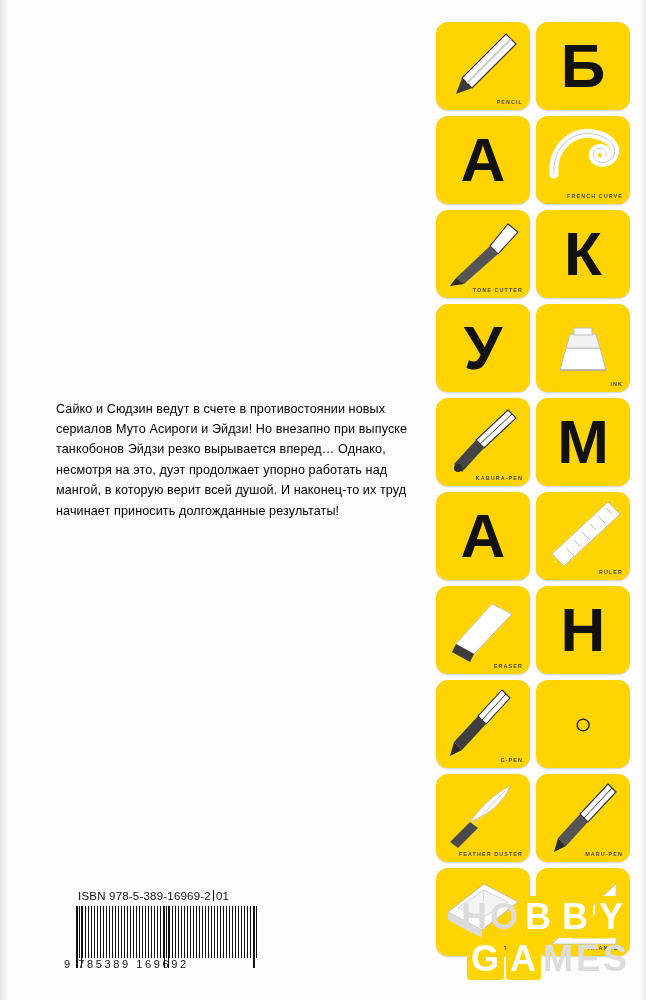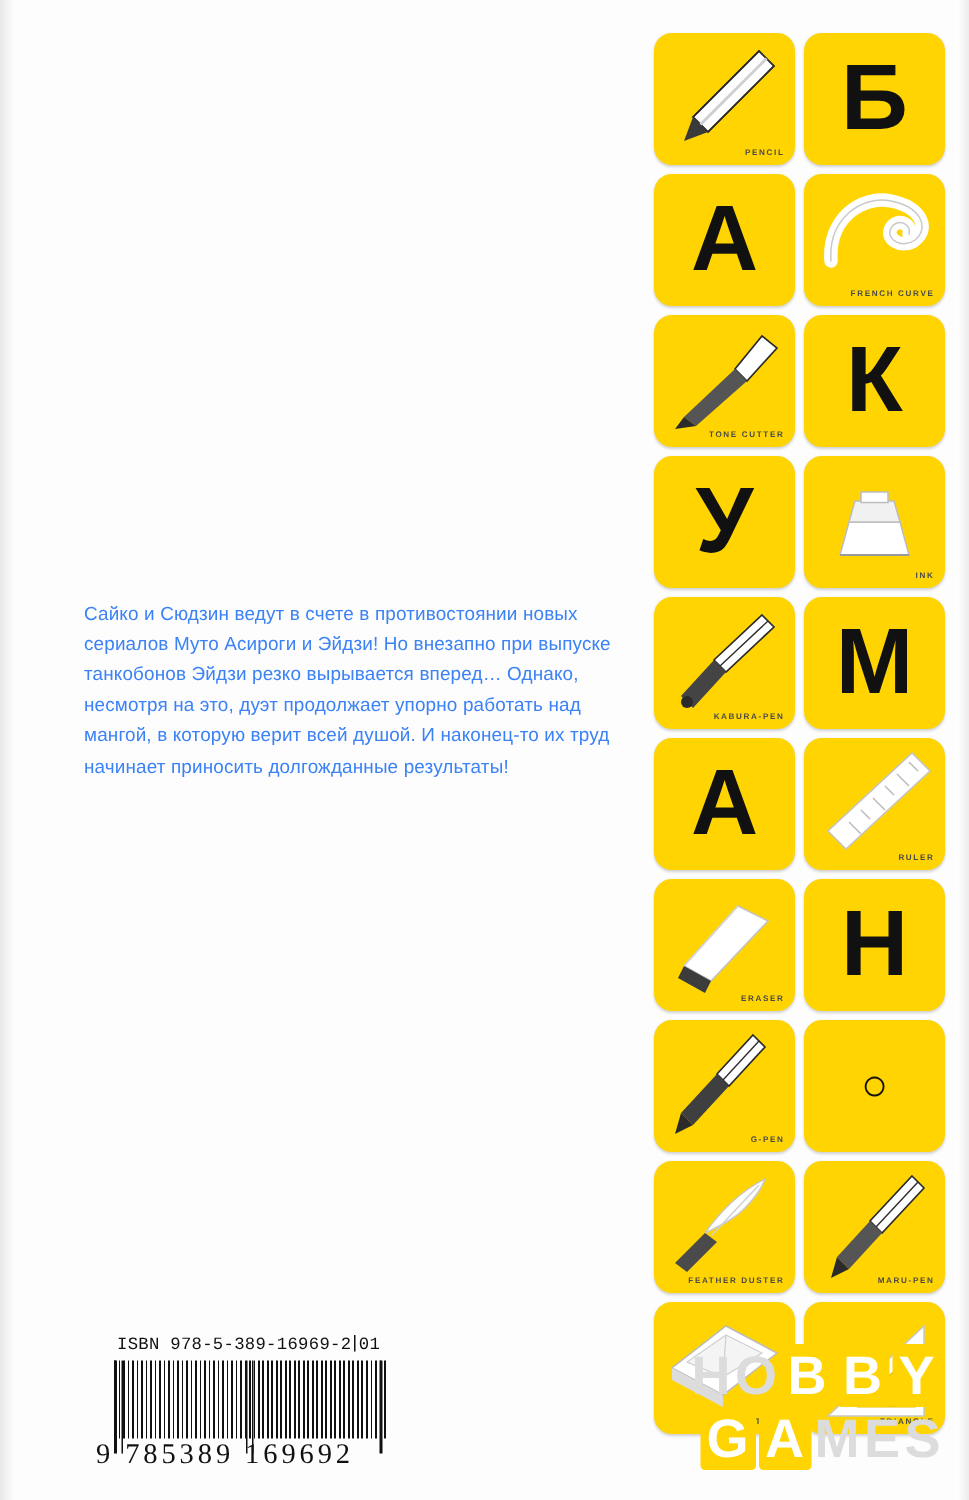--- a/index.html
+++ b/index.html
@@ -20,21 +20,21 @@
     content:"";position:absolute;right:0;top:0;width:8px;height:1000px;
     background:linear-gradient(to left,#ececec,#ffffff);
   }
 
   
   #blurb{
     position:absolute;
     left:56px;top:386px;width:370px;
     font-size:12.6px;
     line-height:1.62;
-    color:#3b82f6;
+    color:#000000;
     letter-spacing:0.1px;
   }
 
   
   #tiles{
     position:absolute;
     left:436px;top:22px;
     width:196px;
     display:grid;
     grid-template-columns:repeat(2,94px);
@@ -72,21 +72,20 @@
 
   
   #isbn-block{
     position:absolute;left:56px;top:890px;width:225px;
   }
   #isbn-line{
     display:flex;align-items:flex-start;gap:0;
     font-size:11.5px;color:#111;letter-spacing:.2px;
     margin-bottom:4px;
     padding-left:22px;
-    font-family:Liberation Mono, monospace;
   }
   #isbn-sep{
     width:1px;height:11px;background:#111;margin:0 2px 1px 2px;
   }
   #barcode-wrap{
     position:relative;
     width:225px;height:70px;
   }
   #barcode{
     position:absolute;left:20px;top:0;
@@ -94,24 +93,24 @@
     background:
       repeating-linear-gradient(to right,#111 0 1px,#fff 1px 3px),
       #fff;
   }
   .bc{
     position:absolute;top:0;background:#111;
   }
   #bc-digits{
     position:absolute;left:8px;top:52px;
     width:210px;
-    font-size:19px;
+    font-size:11px;
     letter-spacing:2.6px;
     color:#111;
-    font-family:Liberation Serif, serif;
+    font-family:Liberation Sans, sans-serif;
   }
 
   
   #logo{
     position:absolute;right:18px;bottom:18px;
     width:200px;height:86px;
     color:#dcdcdc;
     font-weight:bold;
     font-size:36px;
     letter-spacing:1px;

